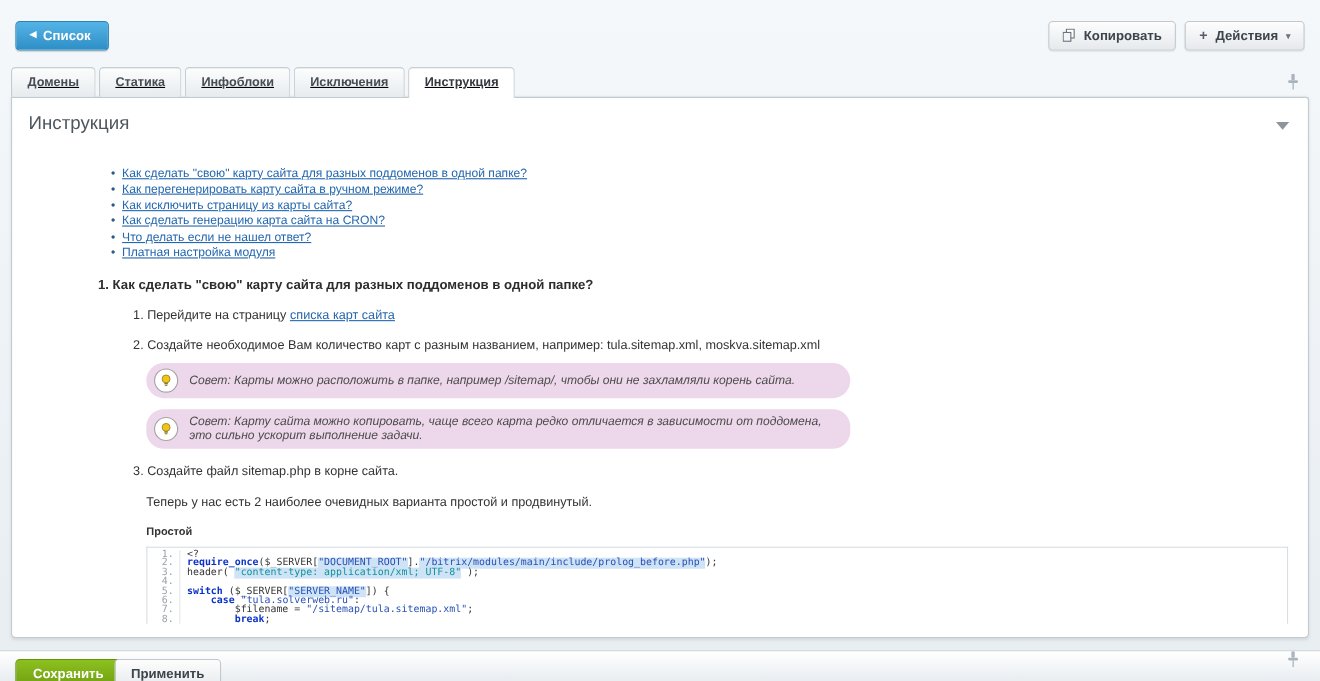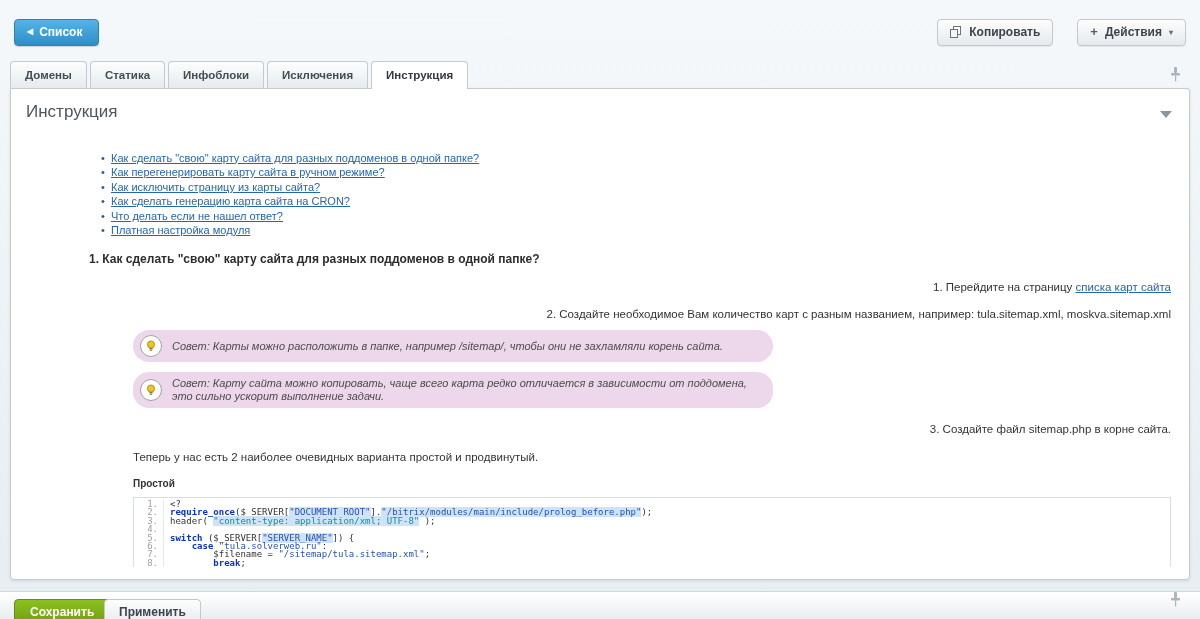--- a/index.html
+++ b/index.html
@@ -16,34 +16,34 @@
   .btn-back {
     position:absolute; left:14px; top:19px;
     background:linear-gradient(#55b4e6,#2e8fc7);
     border:1px solid #2a82b6; border-radius:4px;
     color:#fff; font-size:12px; font-weight:bold;
     padding:5px 16px 6px 12px; cursor:pointer;
     display:flex; align-items:center; gap:6px;
     box-shadow:0 1px 1px rgba(0,0,0,.15);
   }
   .btn-back .arr { font-size:8px; line-height:10px; }
-  .top-right { position:absolute; right:14px; top:19px; display:flex; gap:24px; }
+  .top-right { position:absolute; right:14px; top:19px; display:flex; gap:8px; }
   .btn-light {
     background:linear-gradient(#fdfdfd,#e6e9ec);
     border:1px solid #c2c8cd; border-radius:4px;
     color:#3c454d; font-size:12px; font-weight:bold;
     padding:5px 12px 6px 12px; cursor:pointer;
     display:flex; align-items:center; gap:7px;
     box-shadow:0 1px 1px rgba(0,0,0,.07);
   }
   .btn-light .caret { font-size:8px; color:#6b737a; }
   .btn-light .plus { font-size:13px; color:#555e66; font-weight:bold; line-height:10px; }
 
   
-  .tab-bar { position:absolute; left:10px; top:61px; display:flex; gap:3px; align-items:flex-start; z-index:5; }
+  .tab-bar { position:absolute; left:10px; top:61px; display:flex; gap:3px; align-items:flex-start; z-index:5;text-decoration:underline; }
   .tab {
     background:linear-gradient(#fcfdfd,#e7ebee);
     border:1px solid #c3cad0; border-bottom:none;
     border-radius:4px 4px 0 0;
     padding:7px 14px 6px 14px;
     font-size:11.5px; font-weight:bold; color:#454d54;
     cursor:pointer; height:27px;
   }
   .tab.active { background:#fff; height:28px; margin-bottom:-1px; z-index:6; position:relative; color:#33393f; }
 
@@ -64,21 +64,21 @@
   .content { position:absolute; left:78px; top:60px; right:18px; bottom:0; font-size:11px; color:#333; }
 
   ul.faq { margin:0; padding:0 0 0 12px; list-style:none; }
   ul.faq li { margin:2.5px 0; position:relative; padding-left:10px; }
   ul.faq li::before { content:"•"; position:absolute; left:0; top:0; color:#2c5a8c; }
   a.lnk { color:#2467ae; text-decoration:underline; cursor:pointer; }
 
   .section-heading { font-size:12px; font-weight:bold; color:#2d2d2d; margin:16px 0 0 0; }
 
   .steps { margin-left:32px; }
-  .step { margin:15px 0 0 0; font-size:11.5px; color:#333;text-align:right; }
+  .step { margin:15px 0 0 0; font-size:11.5px; color:#333; }
 
   .tip {
     display:flex; align-items:center; gap:10px;
     background:#edd7ea; border-radius:16px;
     padding:5px 16px 5px 7px; margin:10px 0 0 12px;
     max-width:640px; font-style:italic; color:#4c4c4c; font-size:11px; line-height:13px;
   }
   .tip-icon { width:22px; height:22px; border-radius:50%; background:#fff; border:1px solid #a3a3a3;
     flex:none; display:flex; align-items:center; justify-content:center; }
 

